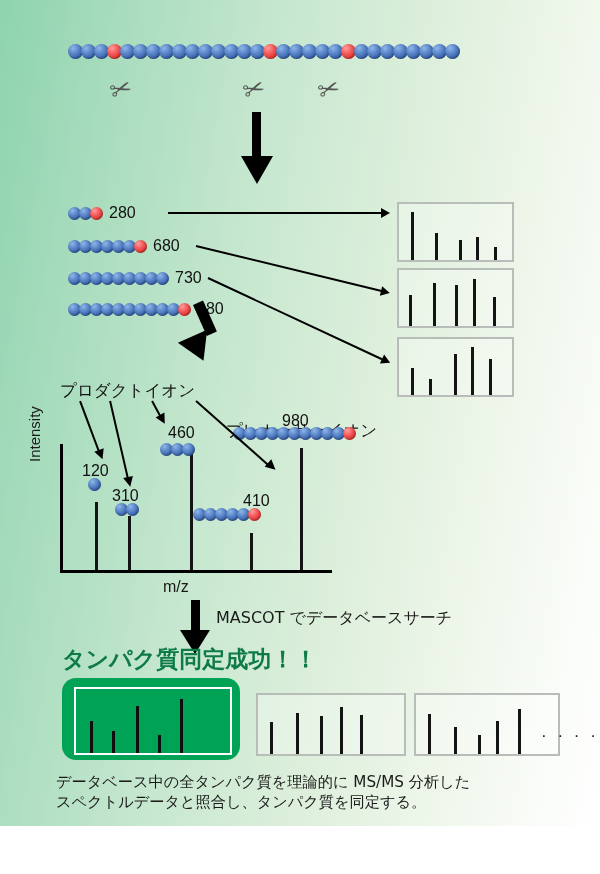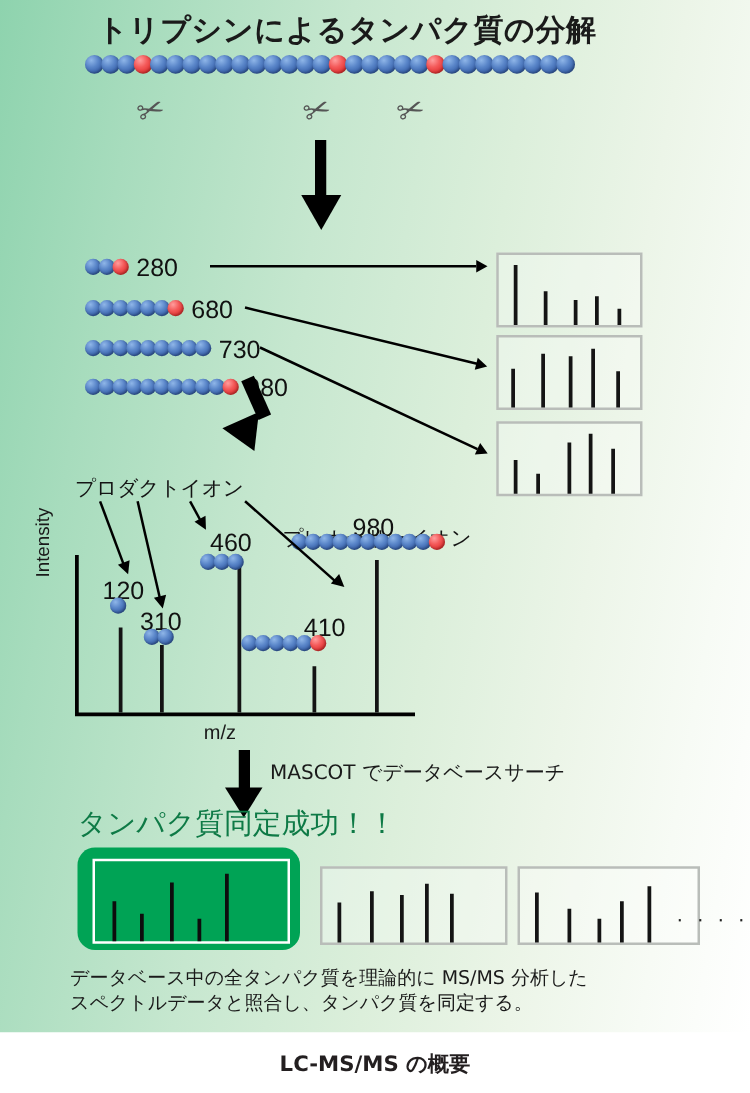--- a/index.html
+++ b/index.html
@@ -55,21 +55,21 @@
   #callout .ct{position:absolute;left:10px;top:6px;font-size:15.5px;line-height:1.27;color:#1a1a1a;}
 
   
   .axis{position:absolute;background:#000;}
   #ylab{
     position:absolute;left:26px;top:462px;font-size:15px;
     transform:rotate(-90deg);transform-origin:left top;white-space:nowrap;
   }
   #mz{position:absolute;left:163px;top:577px;font-size:16px;}
 
-  .num{position:absolute;font-size:20px;color:#111;}
+  .num{position:absolute;font-size:16px;color:#111;}
   .lead{position:absolute;height:2px;background:#000;transform-origin:left center;}
   .leadhead{position:absolute;width:0;height:0;border-left:9px solid #000;
     border-top:5px solid transparent;border-bottom:5px solid transparent;transform-origin:left center;}
   .thinarrow{position:absolute;height:2.2px;background:#000;transform-origin:left center;}
   .thinhead{position:absolute;width:0;height:0;border-left:10px solid #000;
     border-top:5.5px solid transparent;border-bottom:5.5px solid transparent;transform-origin:left center;}
 
   #dots{position:absolute;left:541px;top:726px;font-size:17px;letter-spacing:3px;color:#222;}
 
   #caption{position:absolute;left:56px;top:772px;font-size:15.2px;line-height:1.33;}
@@ -77,21 +77,20 @@
   #footer-title{position:absolute;left:0;top:840px;width:600px;text-align:center;
     font-size:17px;font-weight:bold;color:#231f20;}
   .lbl{position:absolute;font-size:16.5px;color:#141414;}
 </style>
 </head>
 <body>
 
 <div id="page">
   <div id="panel">
 
-    <div class="txt jp" id="title-main">トリプシンによるタンパク質の分解</div>
 
     <div class="chain" id="protein-chain" style="left:68px;top:44px;">
         <div class="bead "></div>
         <div class="bead "></div>
         <div class="bead "></div>
         <div class="bead red"></div>
         <div class="bead "></div>
         <div class="bead "></div>
         <div class="bead "></div>
         <div class="bead "></div>
@@ -275,21 +274,21 @@
         <div class="thinarrow" style="left: 196px; top: 400px; width: 95.5509px; transform: rotate(41.5434deg);"></div>
         <div class="thinhead" style="left: 267.515px; top: 458.368px; transform: rotate(41.5434deg);"></div>
       </div>
 
 
     <div class="bigarrow" id="arrow3" style="left:180px;top:600px;width:34px;height:56px;">
       <div class="shaft" style="left:11px;top:0;width:9px;height:34px;"></div>
       <div class="head" style="left:0;top:30px;border-left:15px solid transparent;border-right:15px solid transparent;border-top:24px solid #000;"></div>
     </div>
     <div class="txt jp" style="left:216px;top:608px;font-size:16px;">MASCOT でデータベースサーチ</div>
-    <div class="txt jp" style="left:62px;top:645px;font-size:23px;font-weight:400;color:#0e7a46;">タンパク質同定成功！！</div>
+    <div class="txt jp" style="left:62px;top:645px;font-size:23px;font-weight:700;color:#0e7a46;">タンパク質同定成功！！</div>
 
     <div class="hlwrap" id="hlwrap" style="left:62px;top:678px;width:178px;height:82px;"></div>
     <div class="specbox hl" id="db0" style="left:74px;top:687px;width:154px;height:64px;">
         <div class="peak" style="left: 14px; height: 32px;"></div>
         <div class="peak" style="left: 36px; height: 22px;"></div>
         <div class="peak" style="left: 60px; height: 47px;"></div>
         <div class="peak" style="left: 82px; height: 18px;"></div>
         <div class="peak" style="left: 104px; height: 54px;"></div>
       </div>
     <div class="specbox" id="db1" style="left:256px;top:693px;width:146px;height:59px;">
@@ -307,14 +306,13 @@
         <div class="peak" style="left: 102px; height: 45px;"></div>
       </div>
     <div class="txt" id="dots">· · · ·</div>
 
     <div class="txt jp" id="caption"><span>データベース中の全タンパク質を理論的に MS/MS 分析した</span>
 <span>スペクトルデータと照合し、タンパク質を同定する。</span></div>
 
   </div>
 
   <div id="footer"></div>
-  <div class="jp" id="footer-title">LC-MS/MS の概要</div>
 </div>
 
 </body></html>

